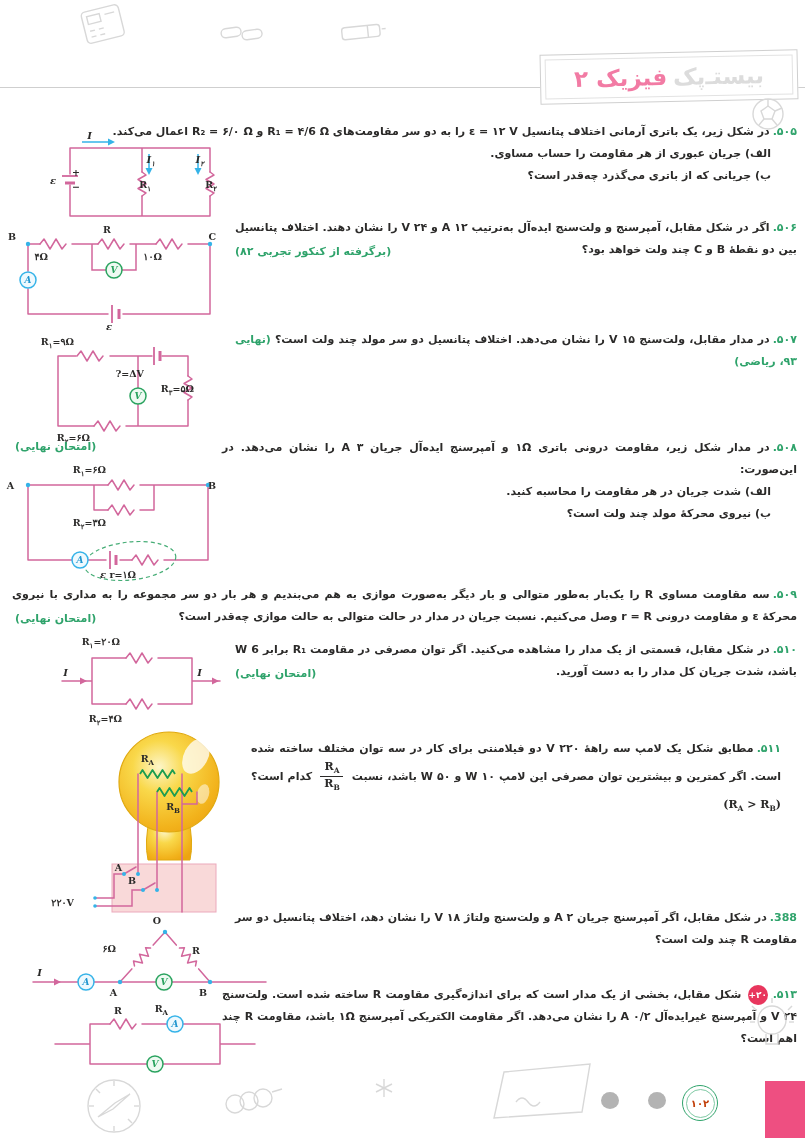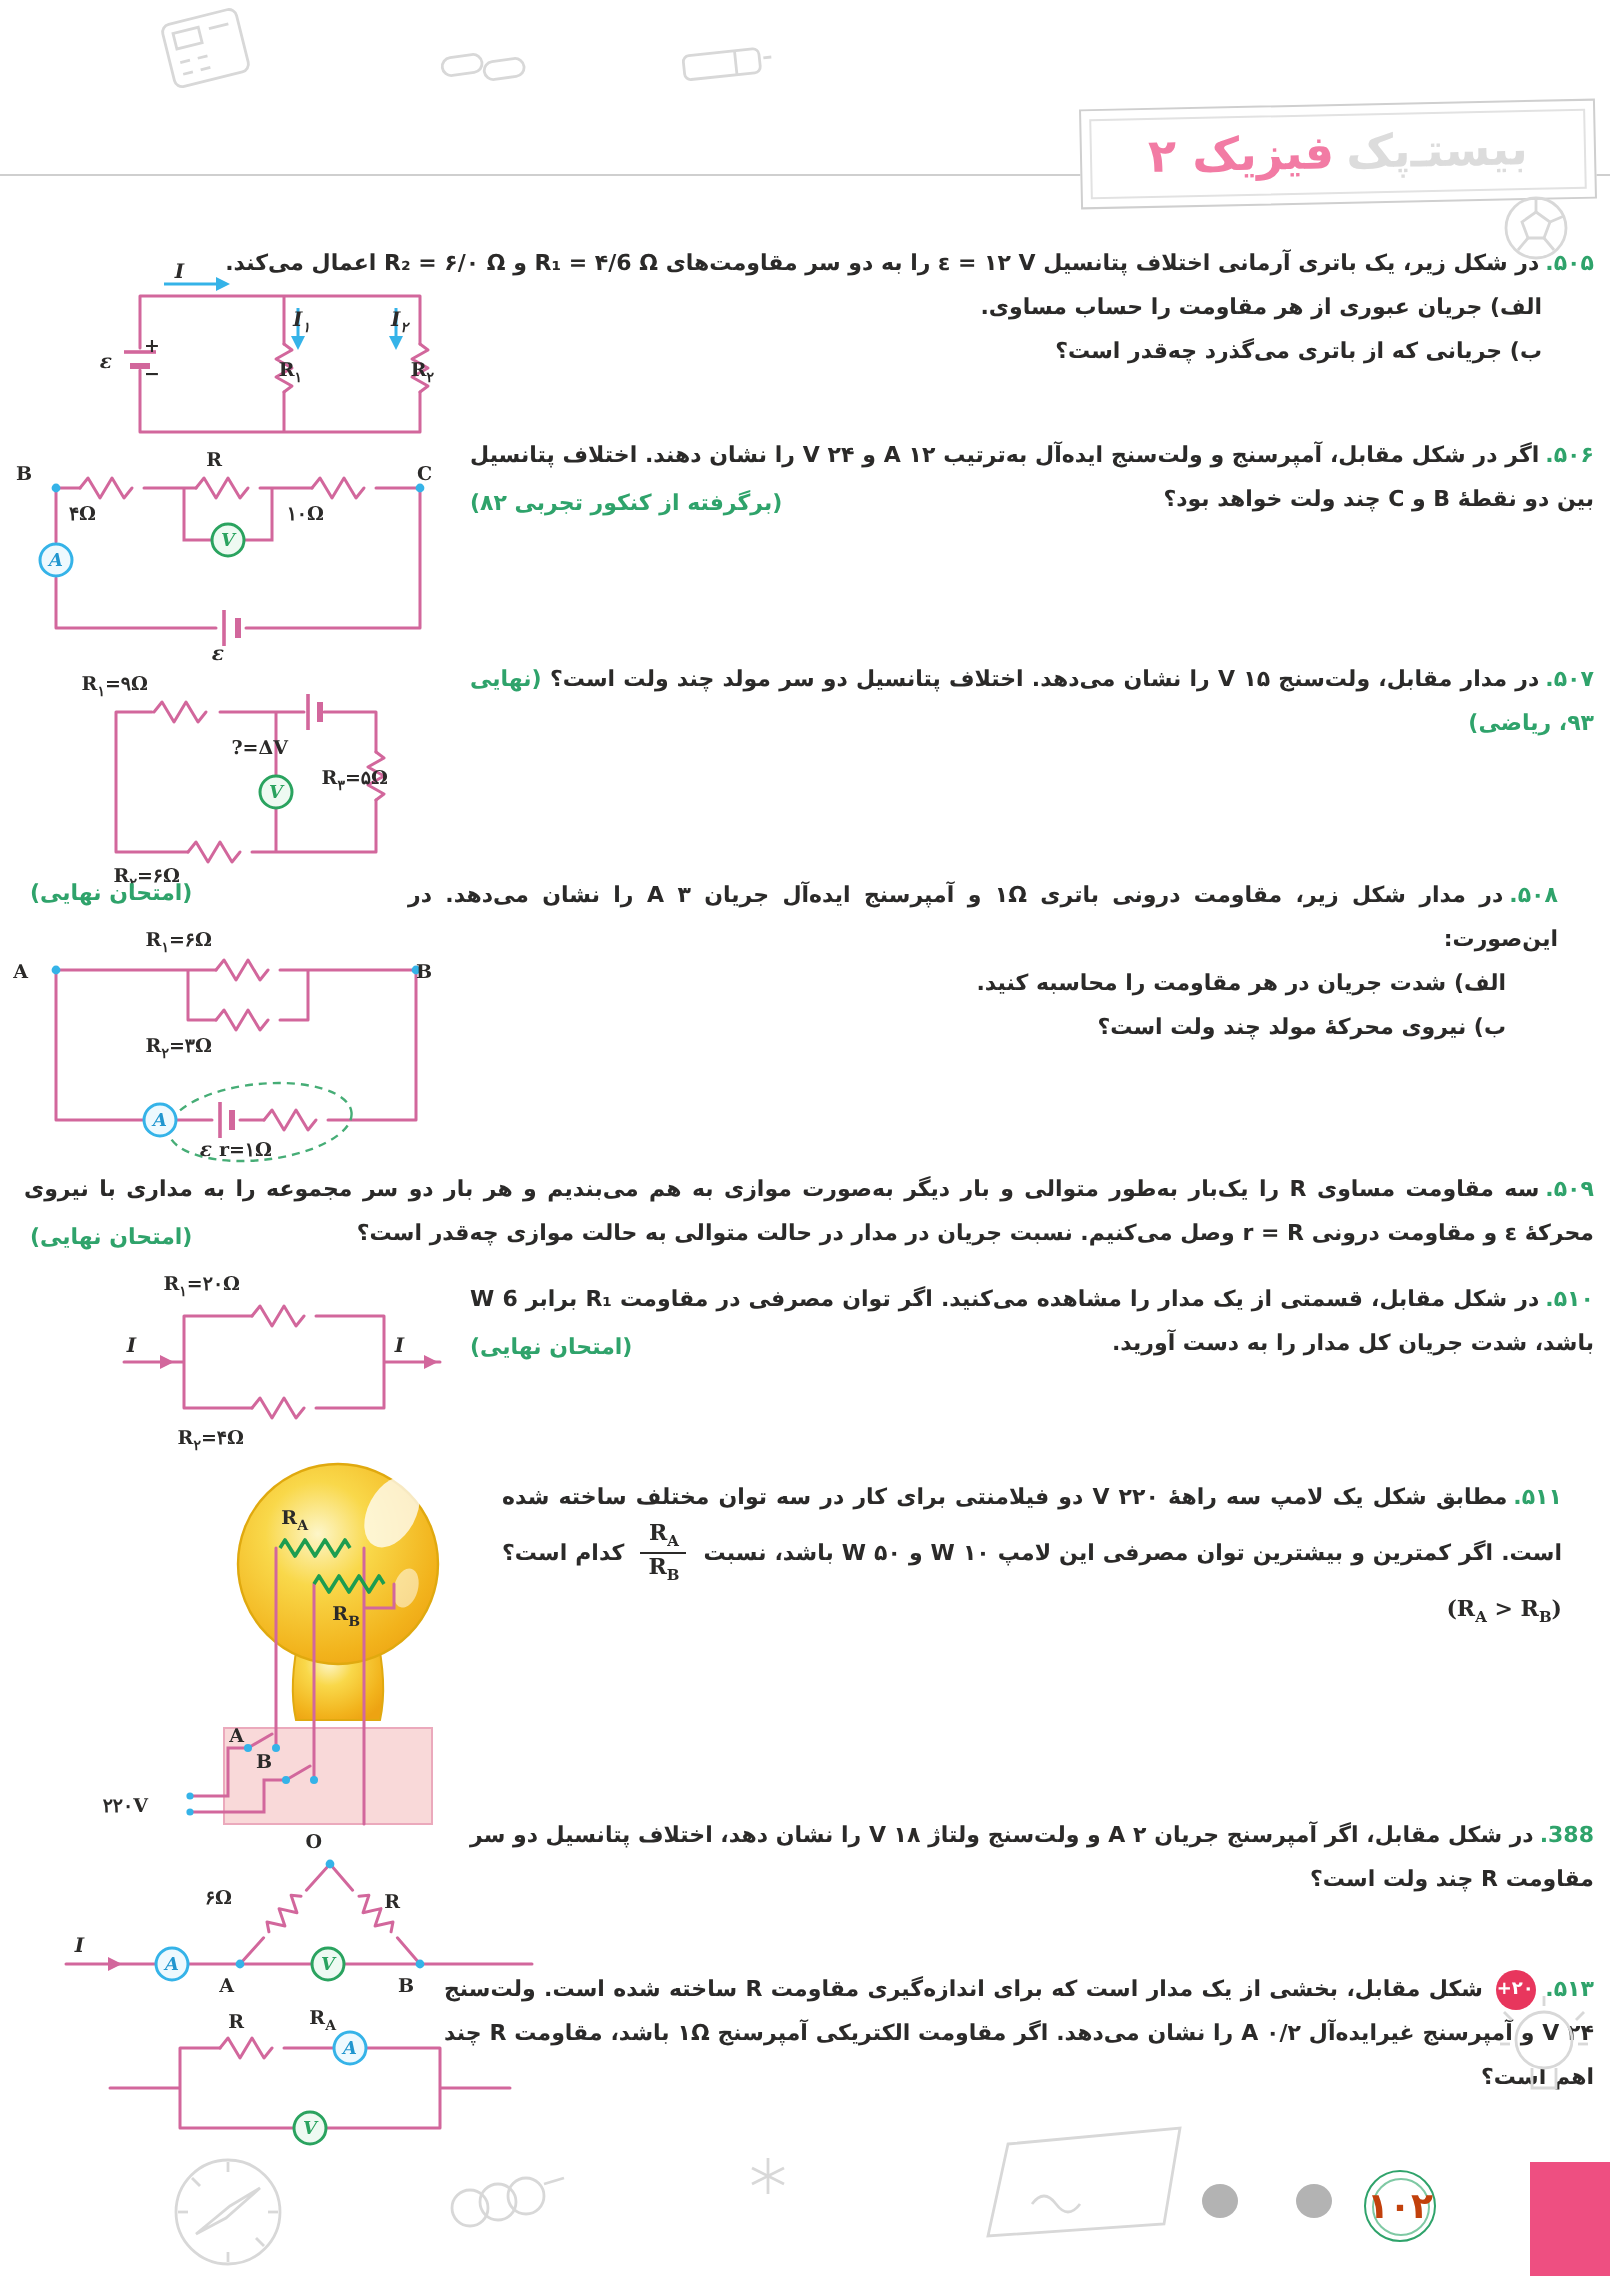--- a/index.html
+++ b/index.html
@@ -42,21 +42,21 @@
   .am{fill:#eef9fe;stroke:#35b3e8;stroke-width:1.5;}
   .amt{font-family:"DejaVu Serif",serif;font-style:italic;font-weight:bold;font-size:9px;fill:#2196cf;text-anchor:middle;}
   .vm{fill:#eefaf2;stroke:#2aa35f;stroke-width:1.5;}
   .vmt{font-family:"DejaVu Serif",serif;font-style:italic;font-weight:bold;font-size:9px;fill:#2aa35f;text-anchor:middle;}
   .doodle{stroke:#d8d8d8;stroke-width:1.4;fill:none;}
   
   .dot-scribble{position:absolute;width:18px;height:17px;border-radius:50%;background:#b3b3b3;}
   .pagebadge{position:absolute;left:682px;top:1085px;width:34px;height:34px;border-radius:50%;
              border:1.5px solid #2fa36b;display:flex;align-items:center;justify-content:center;}
   .pagebadge-inner{width:27px;height:27px;border-radius:50%;border:1px solid #7fc9a4;display:flex;align-items:center;justify-content:center;
-                   color:#c2410c;font-weight:bold;font-size:18px;}
+                   color:#c2410c;font-weight:bold;font-size:10px;}
   .pinkblock{position:absolute;right:0;bottom:0;width:40px;height:57px;background:#ee4f81;}
 </style>
 </head>
 <body>
 
 <div class="rule"></div>
 
 <svg class="abs" style="left:74px;top:2px" width="58" height="46">
   <g transform="rotate(-14 29 23)" class="doodle">
     <rect x="10" y="6" width="38" height="32" rx="4"></rect>
@@ -176,21 +176,21 @@
     <line class="plS" x1="114" y1="19" x2="114" y2="29"></line>
   </g>
   <circle class="vm" cx="92" cy="64" r="8"></circle>
   <text class="vmt" x="92" y="67">V</text>
   <text class="lb" x="28" y="13"><tspan>R</tspan><tspan dy="3" font-size="7">۱</tspan><tspan dy="-3">=۹Ω</tspan></text>
   <text class="lb" x="98" y="45">ΔV=?</text>
   <text class="lb" x="148" y="60"><tspan>R</tspan><tspan dy="3" font-size="7">۳</tspan><tspan dy="-3">=۵Ω</tspan></text>
   <text class="lb" x="44" y="109"><tspan>R</tspan><tspan dy="3" font-size="7">۲</tspan><tspan dy="-3">=۶Ω</tspan></text>
 </svg>
 
-<div class="prob" style="top:437px;left:204px;width:575px;">
+<div class="prob" style="top:437px;left:222px;width:575px;">
   <p style="margin:0"><span class="pnum">۵۰۸.</span><span>در مدار شکل زیر، مقاومت درونی باتری ۱Ω و آمپرسنج ایده‌آل جریان ۳ A را نشان می‌دهد. در این‌صورت:</span></p>
   <p class="ppart">الف) شدت جریان در هر مقاومت را محاسبه کنید.</p>
   <p class="ppart">ب) نیروی محرکهٔ مولد چند ولت است؟</p>
 </div>
 <span class="cit-abs" style="left:15px;top:440px">(امتحان نهایی)</span>
 
 <svg style="left:10px;top:460px" width="225" height="122">
   <g>
     <path class="wire" d="M18,25 H98 M130,25 H198 M84,25 V50 M144,25 V50 M84,50 H98 M130,50 H144 M18,25 V100 M18,100 H62 M78,100 H96 M110,100 H122 M154,100 H198 M198,100 V25"></path>
     <path class="rz" transform="translate(114,25)" d="M-16 0 l4 -5 l6 10 l6 -10 l6 10 l4 -5"></path>

